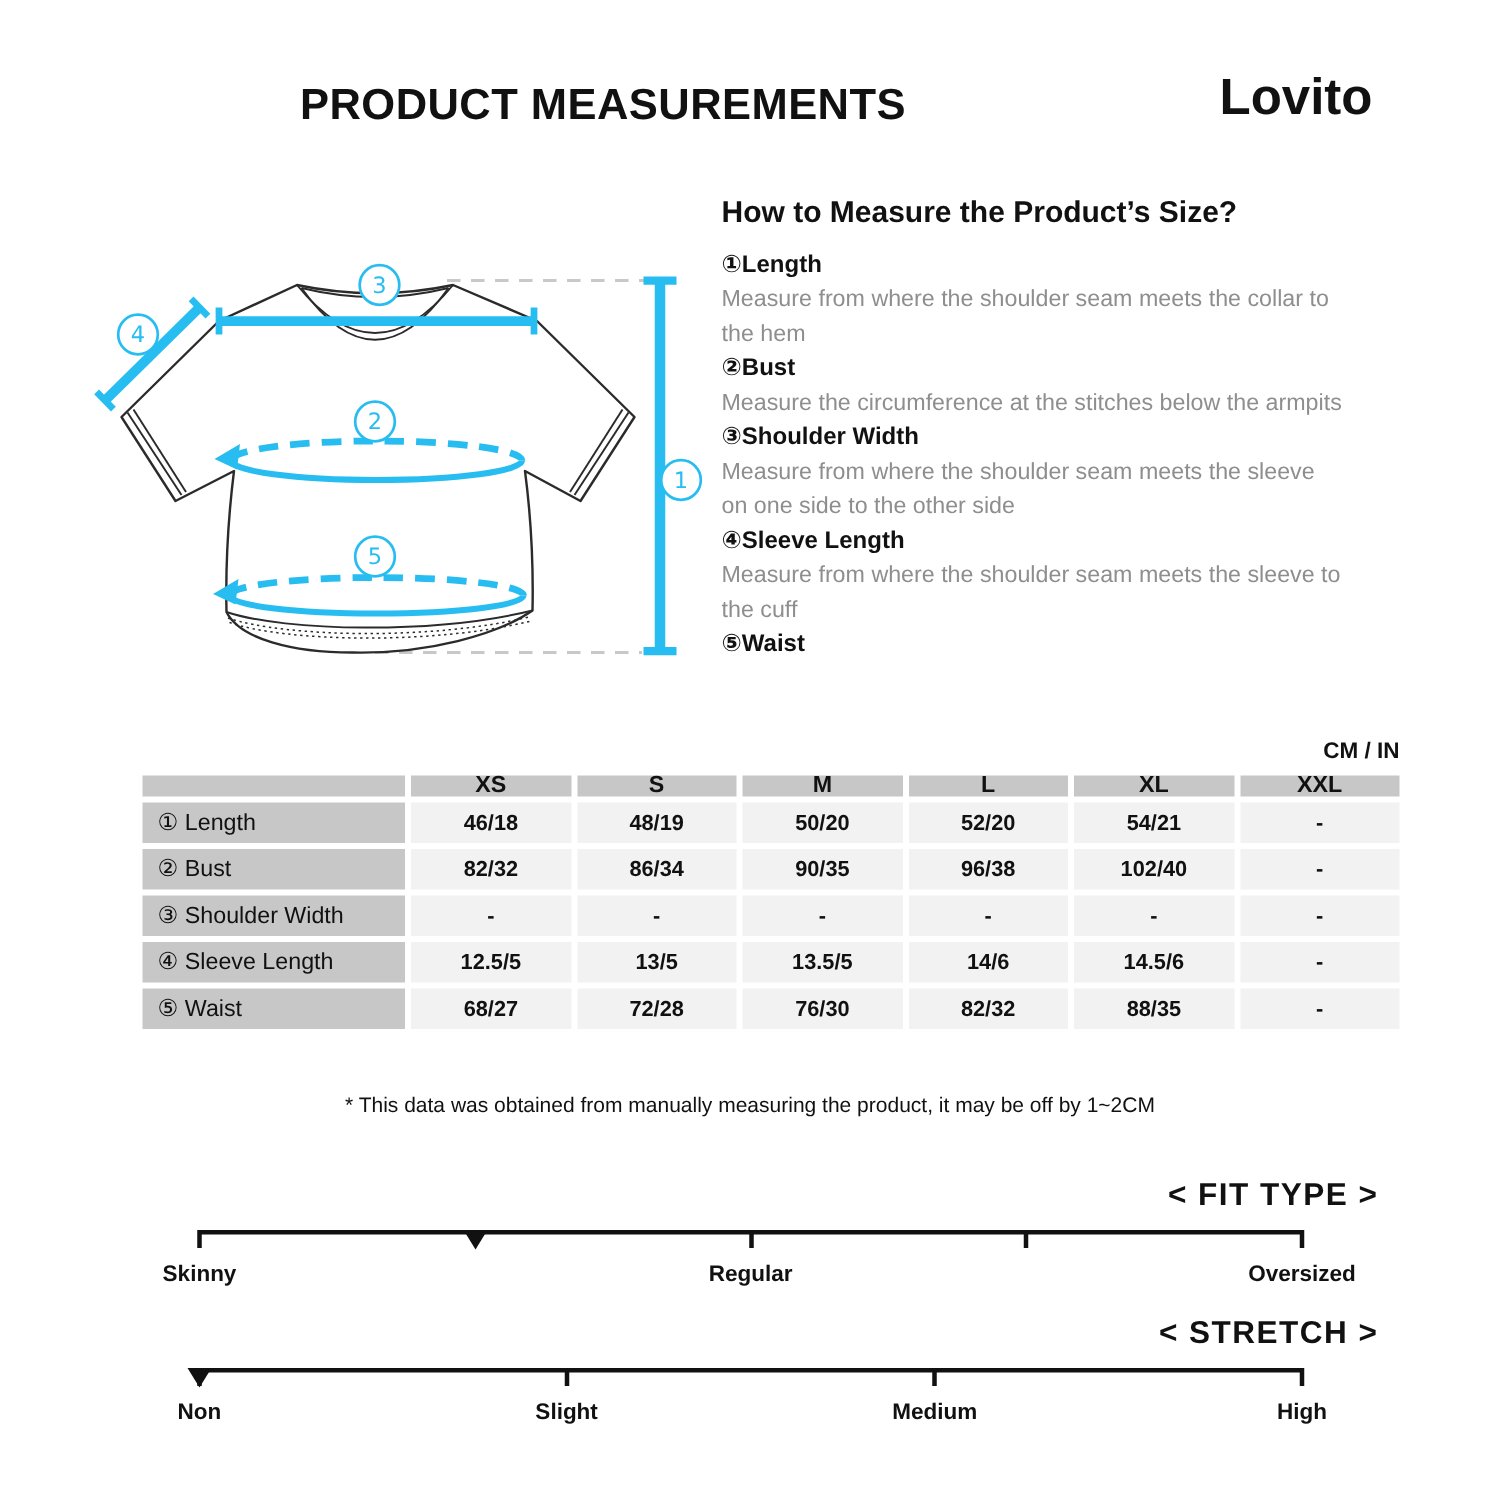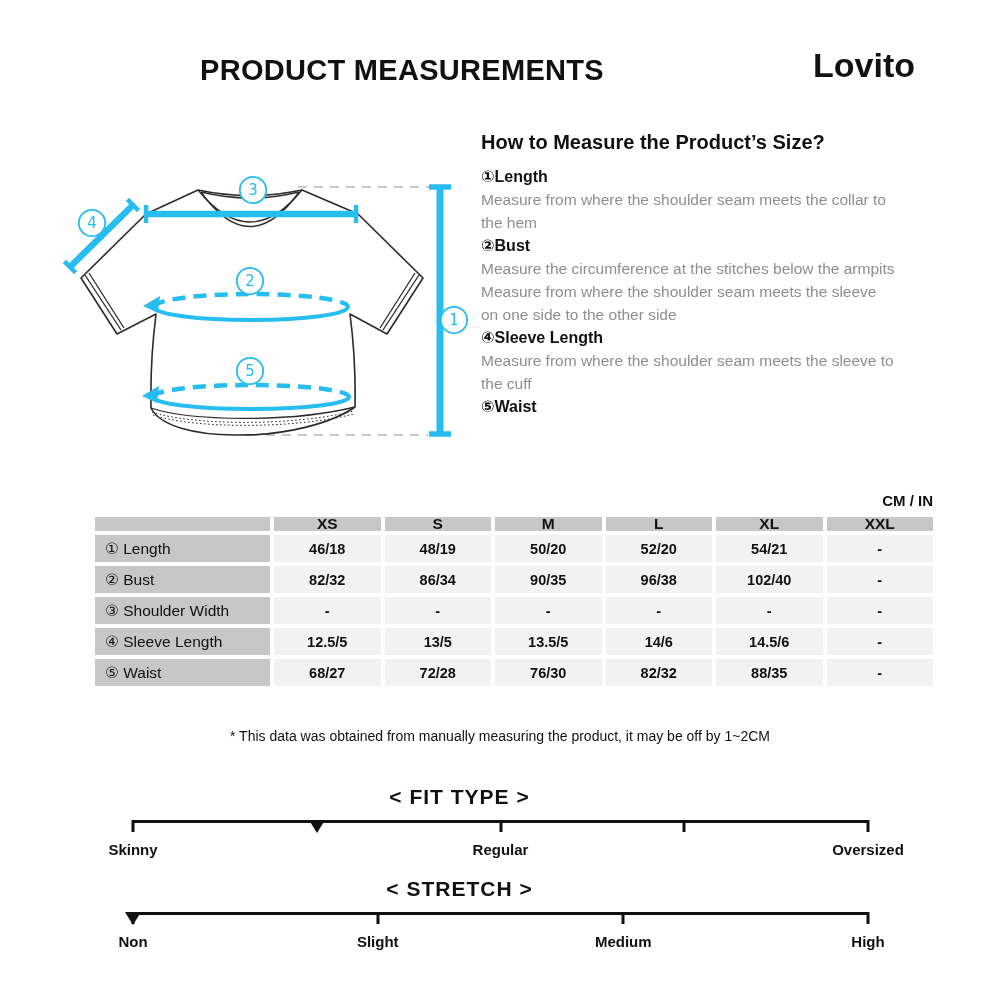--- a/index.html
+++ b/index.html
@@ -55,21 +55,21 @@
     background:var(--table-cell-bg);height:27px;display:flex;align-items:center;justify-content:center;
     font-size:14.5px;font-weight:700;
   }
   .disclaimer{
     position:absolute;left:0;top:728px;width:1000px;text-align:center;
     font-size:14px;font-weight:400;
   }
   .scale{position:absolute;left:0;width:1000px;height:80px;}
   .scale.fit{top:785px;}
   .scale.stretch{top:877px;}
-  .scale-title{position:absolute;left:0;top:0;width:919px;text-align:center;
+  .scale-title{position:absolute;left:0;top:0;width:919px;text-align:right;
     font-size:21px;font-weight:700;letter-spacing:1px;}
   .scale-line{position:absolute;left:133px;top:35px;width:735px;height:3px;background:#111;}
   .scale-line .tick{position:absolute;top:0;width:3px;height:12px;background:#111;transform:translateX(-50%);}
   .scale-line .marker{
     position:absolute;top:0;width:0;height:0;transform:translateX(-50%);
     border-left:8px solid transparent;border-right:8px solid transparent;border-top:13px solid #111;
   }
   .scale-labels{position:absolute;left:133px;top:56px;width:735px;height:20px;}
   .scale-label{position:absolute;top:0;transform:translateX(-50%);white-space:nowrap;
     font-size:15px;font-weight:700;}
@@ -151,20 +151,21 @@
         <div class="howto-item">
           <div class="howto-label">①Length</div>
           <div class="howto-desc">Measure from where the shoulder seam meets the collar to
 the hem</div>
         </div>
         <div class="howto-item">
           <div class="howto-label">②Bust</div>
           <div class="howto-desc">Measure the circumference at the stitches below the armpits</div>
         </div>
         <div class="howto-item">
+          <div class="howto-label">③Shoulder Width</div>
           <div class="howto-desc">Measure from where the shoulder seam meets the sleeve
 on one side to the other side</div>
         </div>
         <div class="howto-item">
           <div class="howto-label">④Sleeve Length</div>
           <div class="howto-desc">Measure from where the shoulder seam meets the sleeve to
 the cuff</div>
         </div>
         <div class="howto-item">
           <div class="howto-label">⑤Waist</div>

